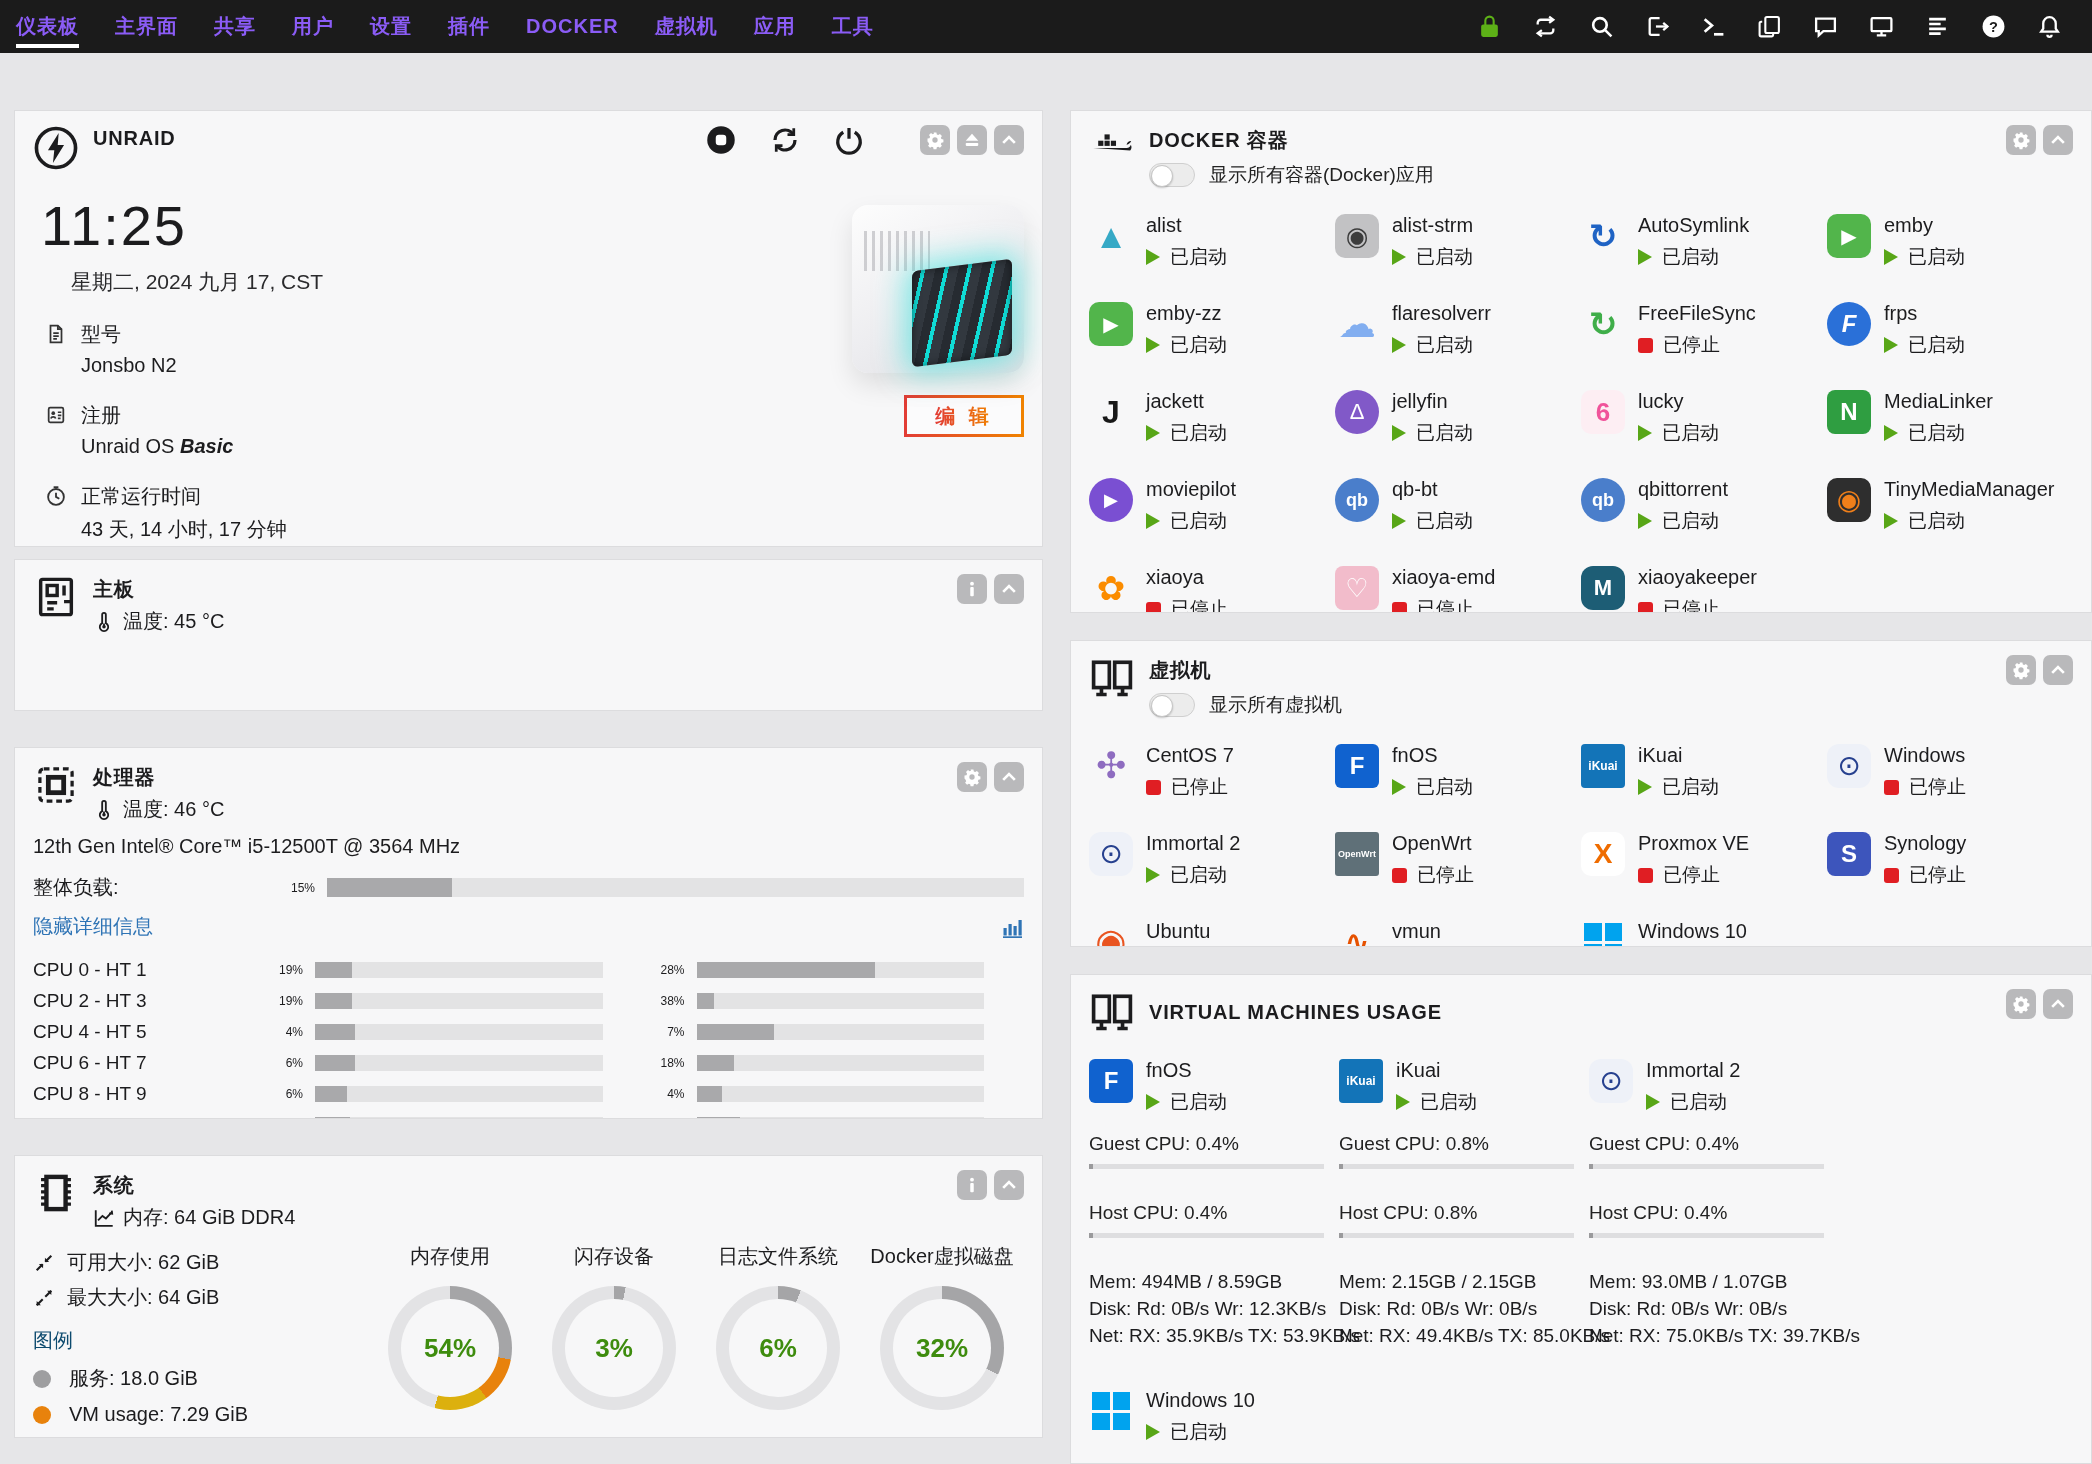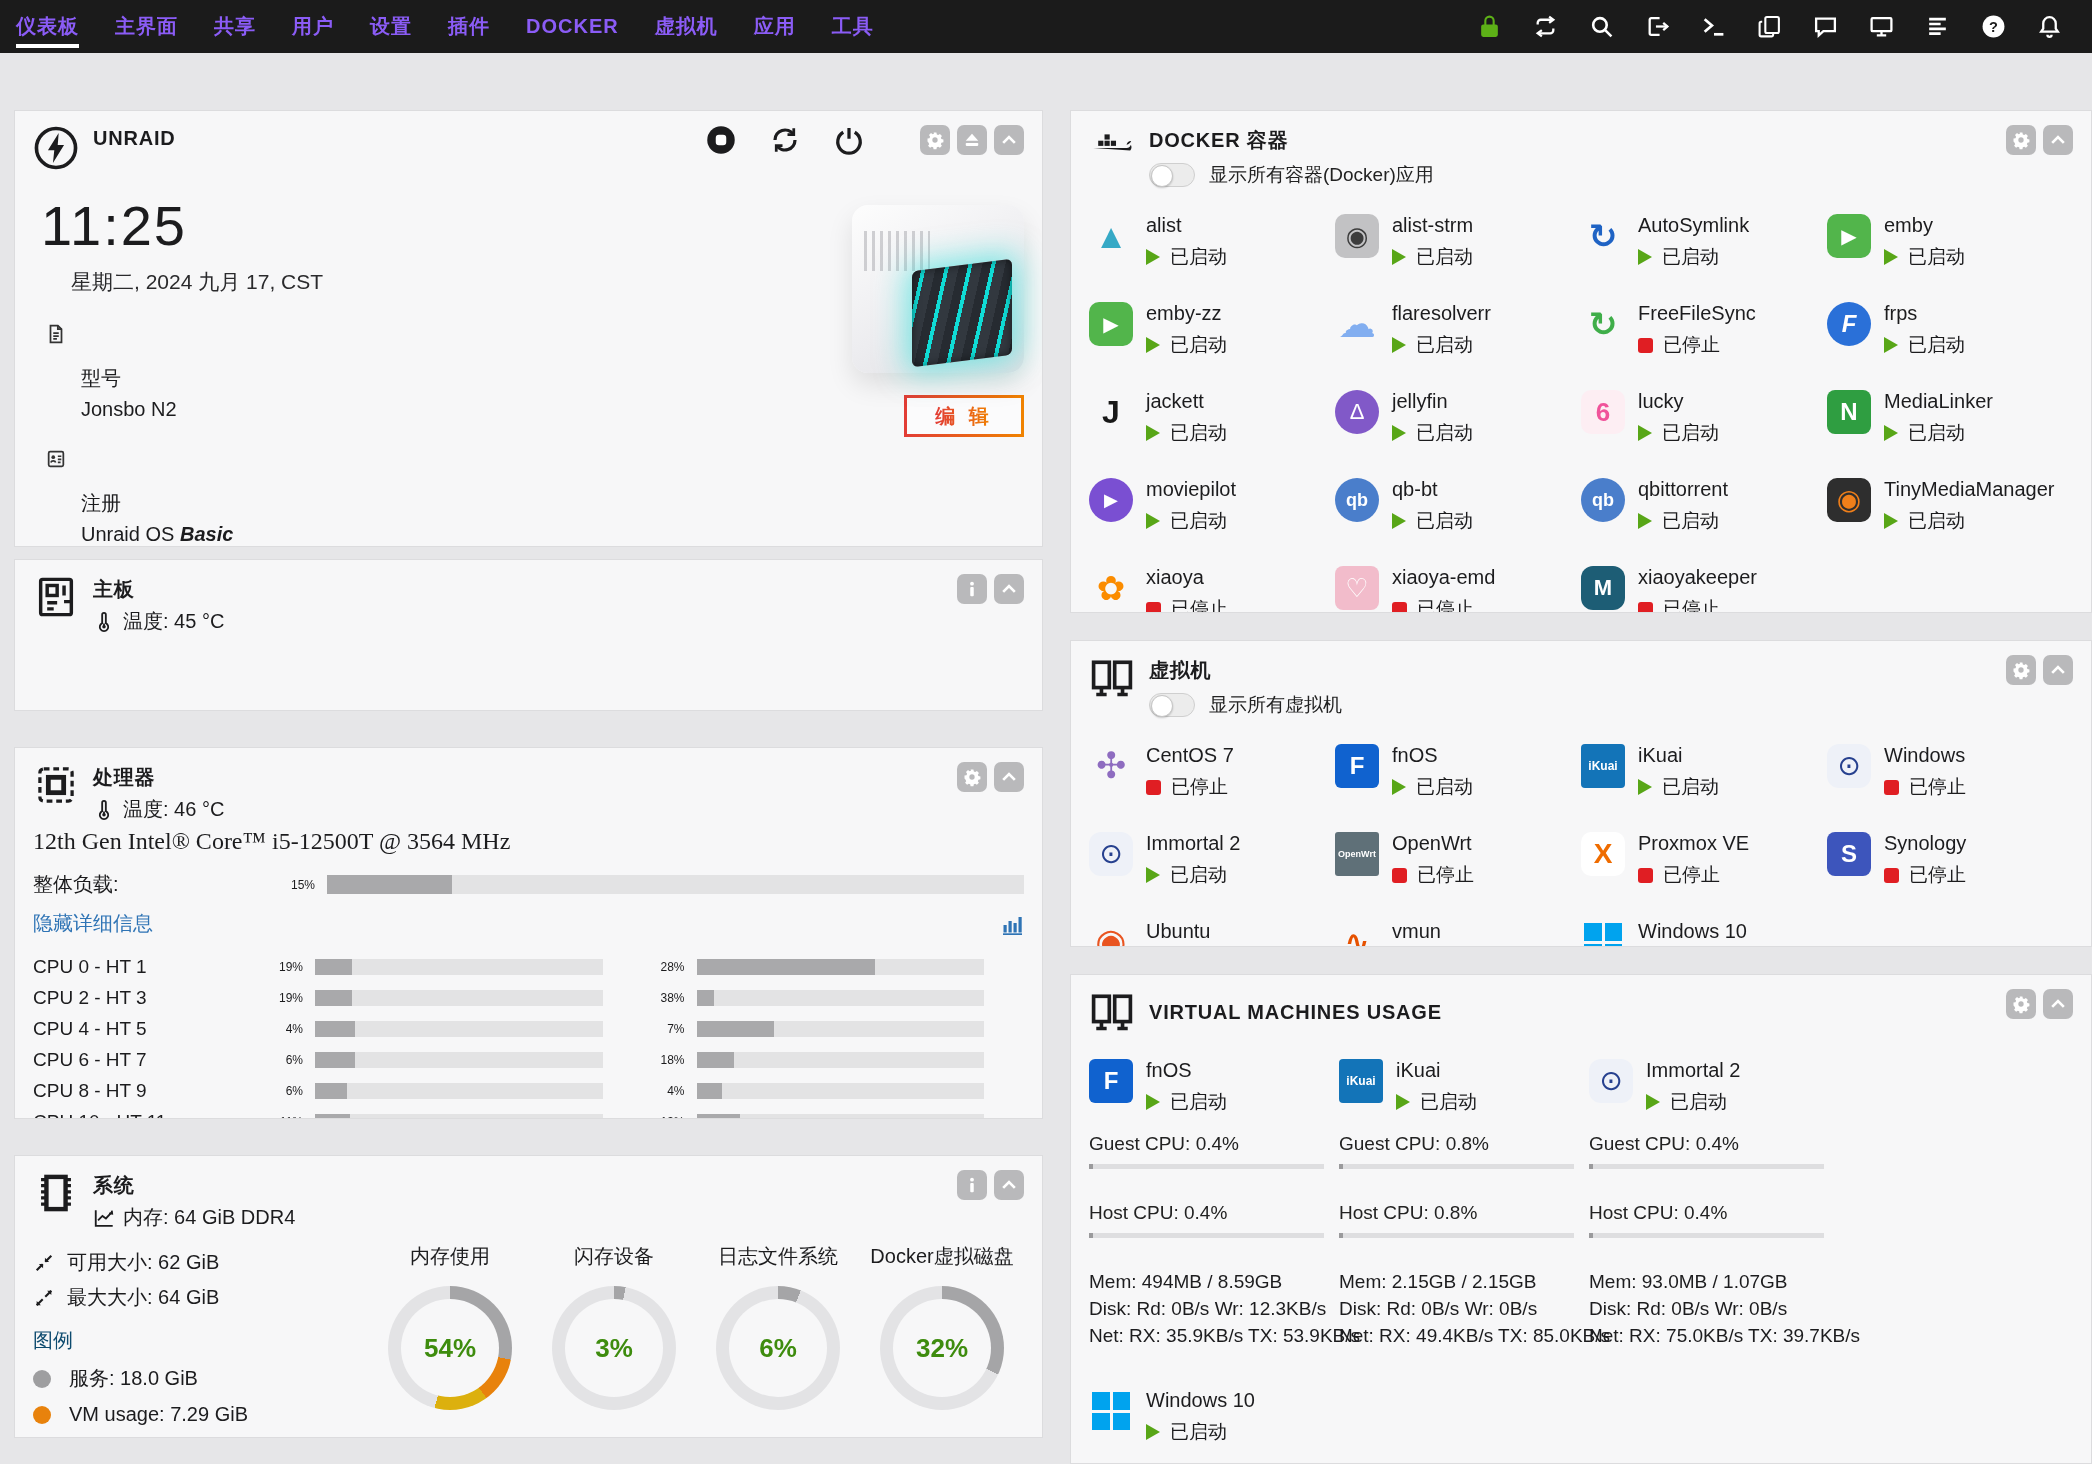--- a/index.html
+++ b/index.html
@@ -46,21 +46,21 @@
   .arr-ctl { margin-left:auto; display:flex; gap:34px; align-items:center; }
   .ctl { width:30px; height:30px; display:flex; cursor:pointer; }
   .ctl svg { width:100%; height:100%; }
   .p-unraid .ph-btns { margin-left:56px; }
   .unraid-body { display:flex; }
   .unraid-left { flex:1; padding-left:8px; }
   .clock { font-size:56px; letter-spacing:2px; margin-top:22px; }
   .u-date { font-size:21px; margin:10px 0 0 30px; color:#2a2a2c; }
   .inforow { display:flex; margin-top:25px; }
   .inforow .mini-ic { margin:2px 14px 0 4px; }
-  .if-lbl { font-size:20px;margin-top:44px; }
+  .if-lbl { font-size:20px; }
   .if-val { font-size:20px; margin-top:6px; }
   .if-val em { font-style:italic; font-weight:bold; }
   .unraid-right { width:230px; flex:none; display:flex; flex-direction:column; align-items:flex-end; padding-top:34px; }
   .server { width:172px; height:168px; position:relative; background:linear-gradient(150deg,#fdfdfd 0%,#ededf0 55%,#dfdfe3 100%);
     border-radius:16px; box-shadow:0 12px 26px rgba(0,0,0,.10); }
   .server::before { content:""; position:absolute; left:12px; top:26px; width:66px; height:40px;
     background:repeating-linear-gradient(90deg,#c4c4c8 0 3px,transparent 3px 8px); opacity:.8; }
   .server-drives { position:absolute; right:12px; bottom:12px; width:100px; height:96px; border-radius:6px;
     transform:skewY(-7deg);
     background:repeating-linear-gradient(103deg,#262b31 0 9px,#10dcd6 9px 13px,#32383f 13px 23px);
@@ -70,21 +70,21 @@
   .edit-btn .inner { width:100%; height:100%; background:#fbfbfc; display:flex; align-items:center; justify-content:center; }
   .edit-txt { font-size:20px; font-weight:bold; letter-spacing:4px;
     background:linear-gradient(90deg,#e23c36,#f08300); -webkit-background-clip:text; background-clip:text; color:transparent; }
 
   
   .p-mobo { height:152px; margin-bottom:36px; }
   .mb-lines { margin-top:12px; font-size:20px; line-height:30px; }
 
   
   .p-cpu { height:372px; margin-bottom:36px; }
-  .cpu-model { font-size:24px; margin-top:5px;font-family:Liberation Serif, serif; }
+  .cpu-model { font-size:20px; margin-top:12px; }
   .load-row { display:grid; grid-template-columns:212px 58px 1fr; column-gap:12px; align-items:center; margin-top:16px; }
   .pct { font-size:12px; text-align:right; }
   .bar { height:19px; background:#e3e3e4; position:relative; overflow:hidden; }
   .bar i { display:block; height:100%; background:#a9a9ab; }
   .link-row { display:flex; align-items:center; justify-content:space-between; margin-top:12px; }
   .blue-link { color:#2f74b5; font-size:20px; cursor:pointer; }
   .link-row .mini-ic { width:24px; height:24px; cursor:pointer; }
   .cpu-grid { margin-top:14px; margin-right:40px; }
   .cpu-row { display:grid; grid-template-columns:200px 58px 1fr 70px 1fr; column-gap:12px;
     align-items:center; height:31px; }

